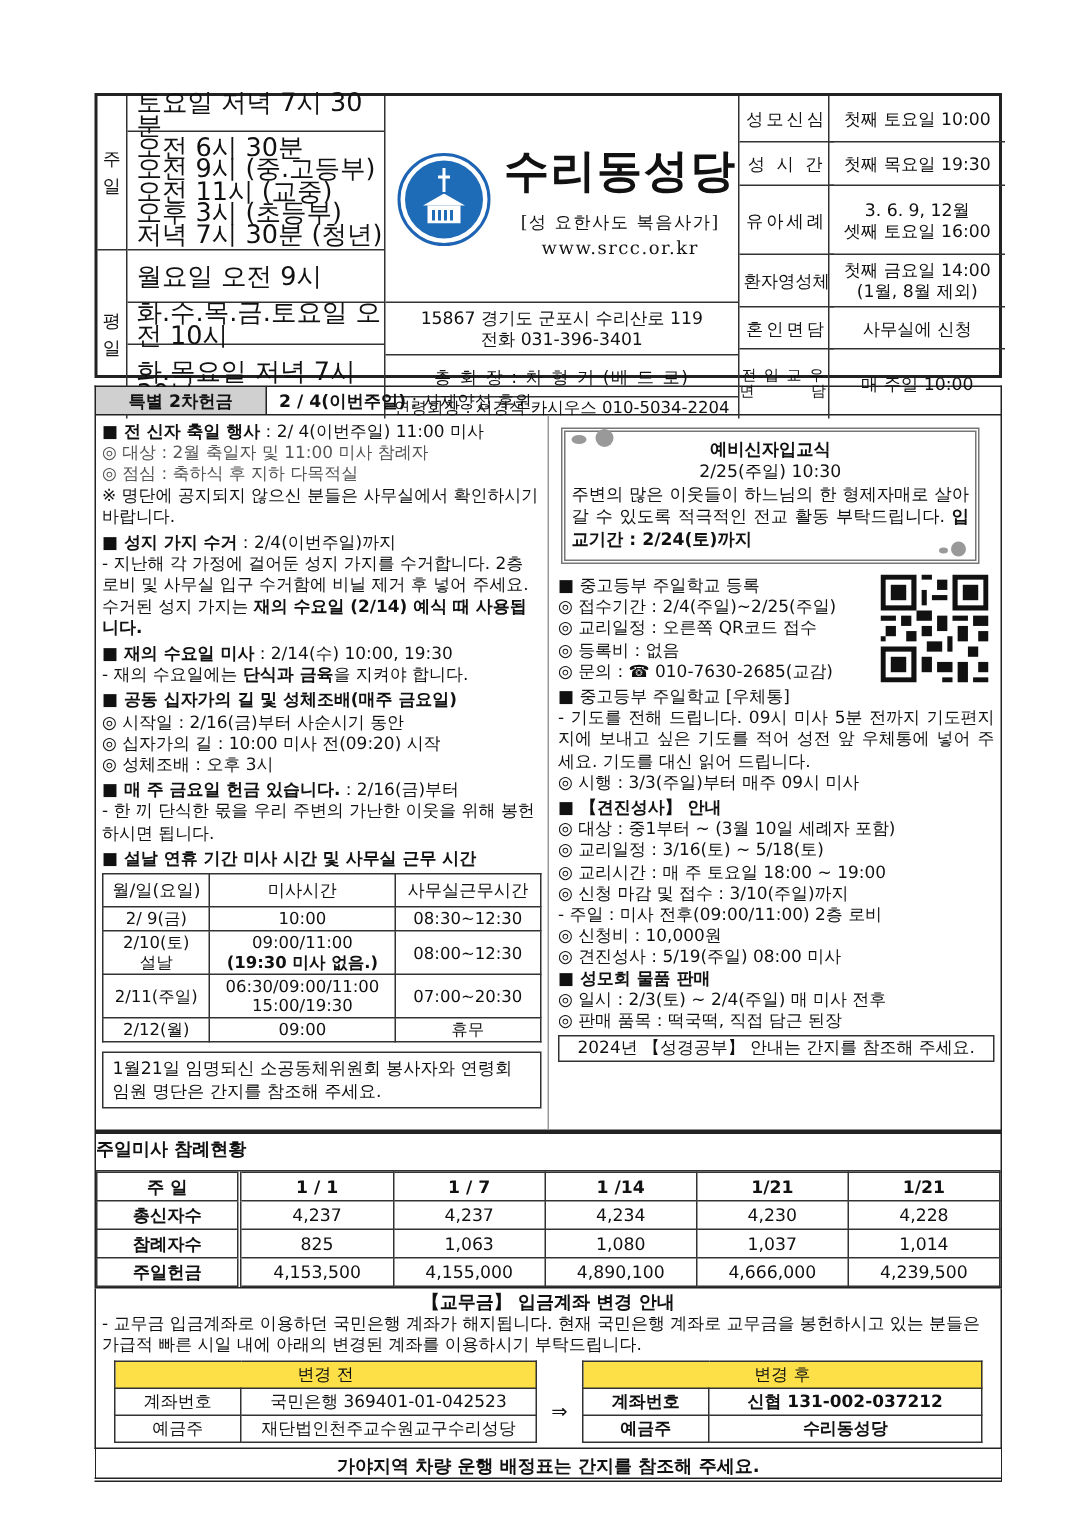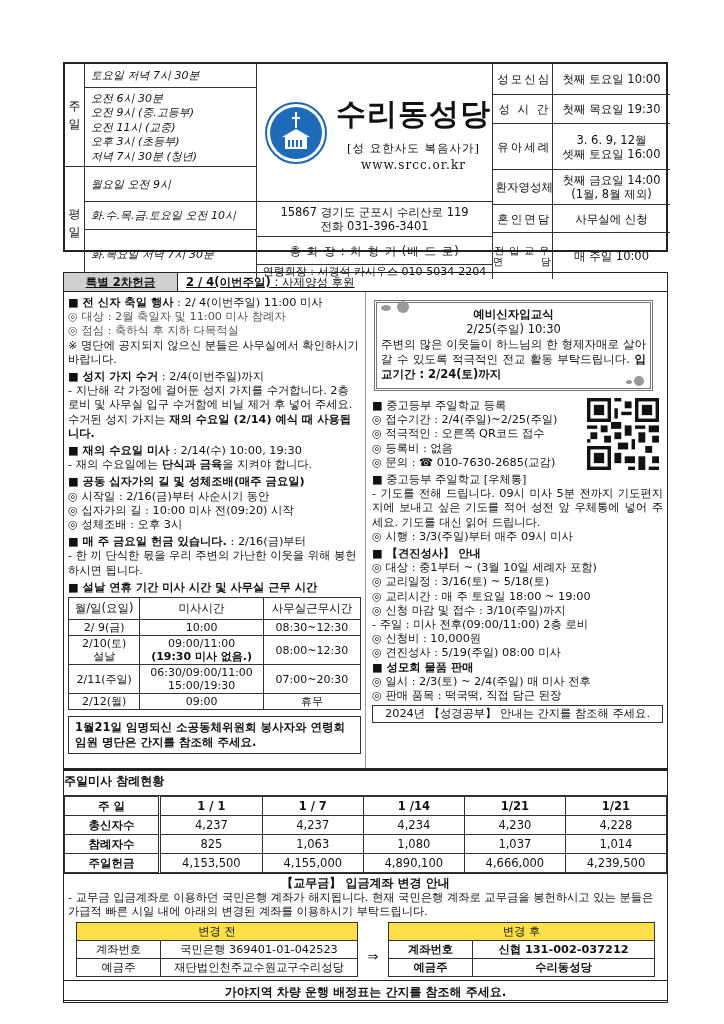--- a/index.html
+++ b/index.html
@@ -7,21 +7,21 @@
   .page { position: absolute; left: 63px; top: 62px; width: 605px; }
 
   
   .hdr { display: grid; grid-template-columns: 20px 172px 236px 60px 117px; border: 2px solid #222; height: 190px; }
   .hdr > div { border-right: 1px solid #333; }
   .hdr > div:last-child { border-right: none; }
   .side { display: grid; grid-template-rows: 103px 1fr; }
   .side-cell { display: flex; align-items: center; justify-content: center; font-size: 12px; line-height: 18px; text-align: center; }
   .side-cell:first-child { border-bottom: 1px solid #333; }
   .sched { display: grid; grid-template-rows: 24px 79px 35px 28px 1fr; }
-  .sched > div { border-bottom: 1px solid #333; padding: 2px 0 0 6px; font-size: 11px; line-height: 14.5px; display: flex; flex-direction: column; justify-content: center; font-style: italic; }
+  .sched > div { border-bottom: 1px solid #333; padding: 2px 0 0 6px; font-size: 17px; line-height: 14.5px; display: flex; flex-direction: column; justify-content: center; }
   .sched > div:last-child { border-bottom: none; }
   .mid { display: grid; grid-template-rows: 138px 35px 28px 1fr; }
   .mid > div { border-bottom: 1px solid #333; }
   .mid > div:last-child { border-bottom: none; }
   .logo-box { display: flex; align-items: center; padding-left: 8px; gap: 8px; }
   .logo { width: 62px; height: 62px; border-radius: 50%; border: 2px solid #1e64b4; display: flex; align-items: center; justify-content: center; }
   .logo-inner { width: 52px; height: 52px; border-radius: 50%; background: #1e6bb8; position: relative; }
   .logo-inner .house { position: absolute; left: 12px; top: 22px; width: 28px; height: 20px; }
   .title-wrap { flex: 1; text-align: center; }
   .church-title { font-size: 30px; font-weight: bold; letter-spacing: 1px; }
@@ -29,36 +29,36 @@
   .church-url { font-size: 12px; font-family: "DejaVu Serif", serif; margin-top: 2px; letter-spacing: 1px; }
   .center-cell { display: flex; flex-direction: column; align-items: center; justify-content: center; font-size: 11.5px; line-height: 14px; }
   .rlabels { display: grid; grid-template-rows: 31px 29px 46px 35px 28px 1fr; }
   .rvals { display: grid; grid-template-rows: 31px 29px 46px 35px 28px 1fr; }
   .rlabels > div, .rvals > div { border-bottom: 1px solid #333; display: flex; flex-direction: column; align-items: center; justify-content: center; font-size: 11.5px; line-height: 14px; text-align: center; }
   .rlabels > div:last-child, .rvals > div:last-child { border-bottom: none; }
   .rlabels > div { letter-spacing: 2px; }
   .small2 { font-size: 10px !important; line-height: 11px !important; letter-spacing: 5px !important; }
 
   
-  .special { margin-top: 20px; border: 1px solid #222; border-bottom: none; display: grid; grid-template-columns: 114px 1fr; height: 19px; text-decoration: underline; }
+  .special { margin-top: 5px; border: 1px solid #222; border-bottom: none; display: grid; grid-template-columns: 114px 1fr; height: 19px; }
   .special .lab { background: #d0d0d0; border-right: 1px solid #222; text-align: center; font-weight: bold; font-size: 11.5px; line-height: 18px; }
   .special .val { padding-left: 8px; font-size: 11.5px; line-height: 18px; }
 
   
   .bodywrap { border: 1px solid #222; display: grid; grid-template-columns: 302px 1fr; height: 478px; }
   .lcol { border-right: 1px solid #999; padding: 4px 4px 0 4px; font-size: 11.3px; line-height: 14.2px; }
   .rcol { padding: 4px 4px 0 6px; font-size: 11.3px; line-height: 14.2px; position: relative; }
   .sec { margin-bottom: 3px; }
   .b { font-weight: bold; }
   .gray { color: #555; }
 
   table.hol { width: 100%; border-collapse: collapse; font-size: 11px; margin-top: 2px; }
   table.hol td, table.hol th { border: 1px solid #333; text-align: center; line-height: 13px; padding: 1px 0; }
   table.hol th { font-weight: normal; height: 22px; font-size: 11.5px; }
-  .notice-box { border: 1px solid #333; margin-top: 6px; padding: 3px 6px; font-weight: bold; font-size: 11.5px; line-height: 15px; }
+  .notice-box { border: 1px solid #333; margin-top: 6px; padding: 3px 6px; font-weight: normal; font-size: 11.5px; line-height: 15px; }
 
   .yebi { border: 3px double #777; margin: 4px 10px 8px 2px; padding: 4px 4px 6px 4px; text-align: center; font-size: 11.5px; line-height: 15px; position: relative; }
   .dot { position: absolute; border-radius: 50%; background: #999; }
   .qr { position: absolute; right: 8px; top: 106px; width: 72px; height: 72px; }
   .study-box { border: 1px solid #333; padding: 1px 6px; font-size: 11.3px; margin-top: 2px; text-align: center; }
 
   
   .att { border: 1px solid #222; border-top: 2px solid #222; }
   .att-title { font-weight: bold; font-size: 12px; height: 25px; line-height: 20px; border-bottom: 1px solid #333; }
   table.atab { width: 100%; border-collapse: collapse; font-size: 11.5px; }
@@ -247,21 +247,21 @@
         <span class="dot" style="left:20px;top:-2px;width:12px;height:12px"></span>
         <span class="dot" style="right:6px;bottom:2px;width:10px;height:10px"></span>
         <span class="dot" style="right:18px;bottom:4px;width:6px;height:4px"></span>
         <div class="b">예비신자입교식</div>
         <div class="b" style="font-weight:normal">2/25(주일) 10:30</div>
         <div style="text-align:justify"><span>주변의 많은 이웃들이 하느님의 한 형제자매로 살아갈 수 있도록 적극적인 전교 활동 부탁드립니다. </span><b>입교기간 : 2/24(토)까지</b></div>
       </div>
       <div class="sec">
         <div class="b" style="font-weight:normal">■ 중고등부 주일학교 등록</div>
         <div>◎ 접수기간 : 2/4(주일)~2/25(주일)</div>
-        <div>◎ 적극적인 : 오른쪽 QR코드 접수</div>
+        <div>◎ 교리일정 : 오른쪽 QR코드 접수</div>
         <div>◎ 등록비 : 없음</div>
         <div>◎ 문의 : ☎ 010-7630-2685(교감)</div>
       </div>
       <svg class="qr" viewBox="0 0 21 21">
         <rect width="21" height="21" fill="#fff"></rect>
         <g fill="#111">
           <rect x="0" y="0" width="7" height="7"></rect>
             <rect x="1" y="1" width="5" height="5" fill="#fff"></rect>
             <rect x="2" y="2" width="3" height="3"></rect>
           <rect x="14" y="0" width="7" height="7"></rect>

